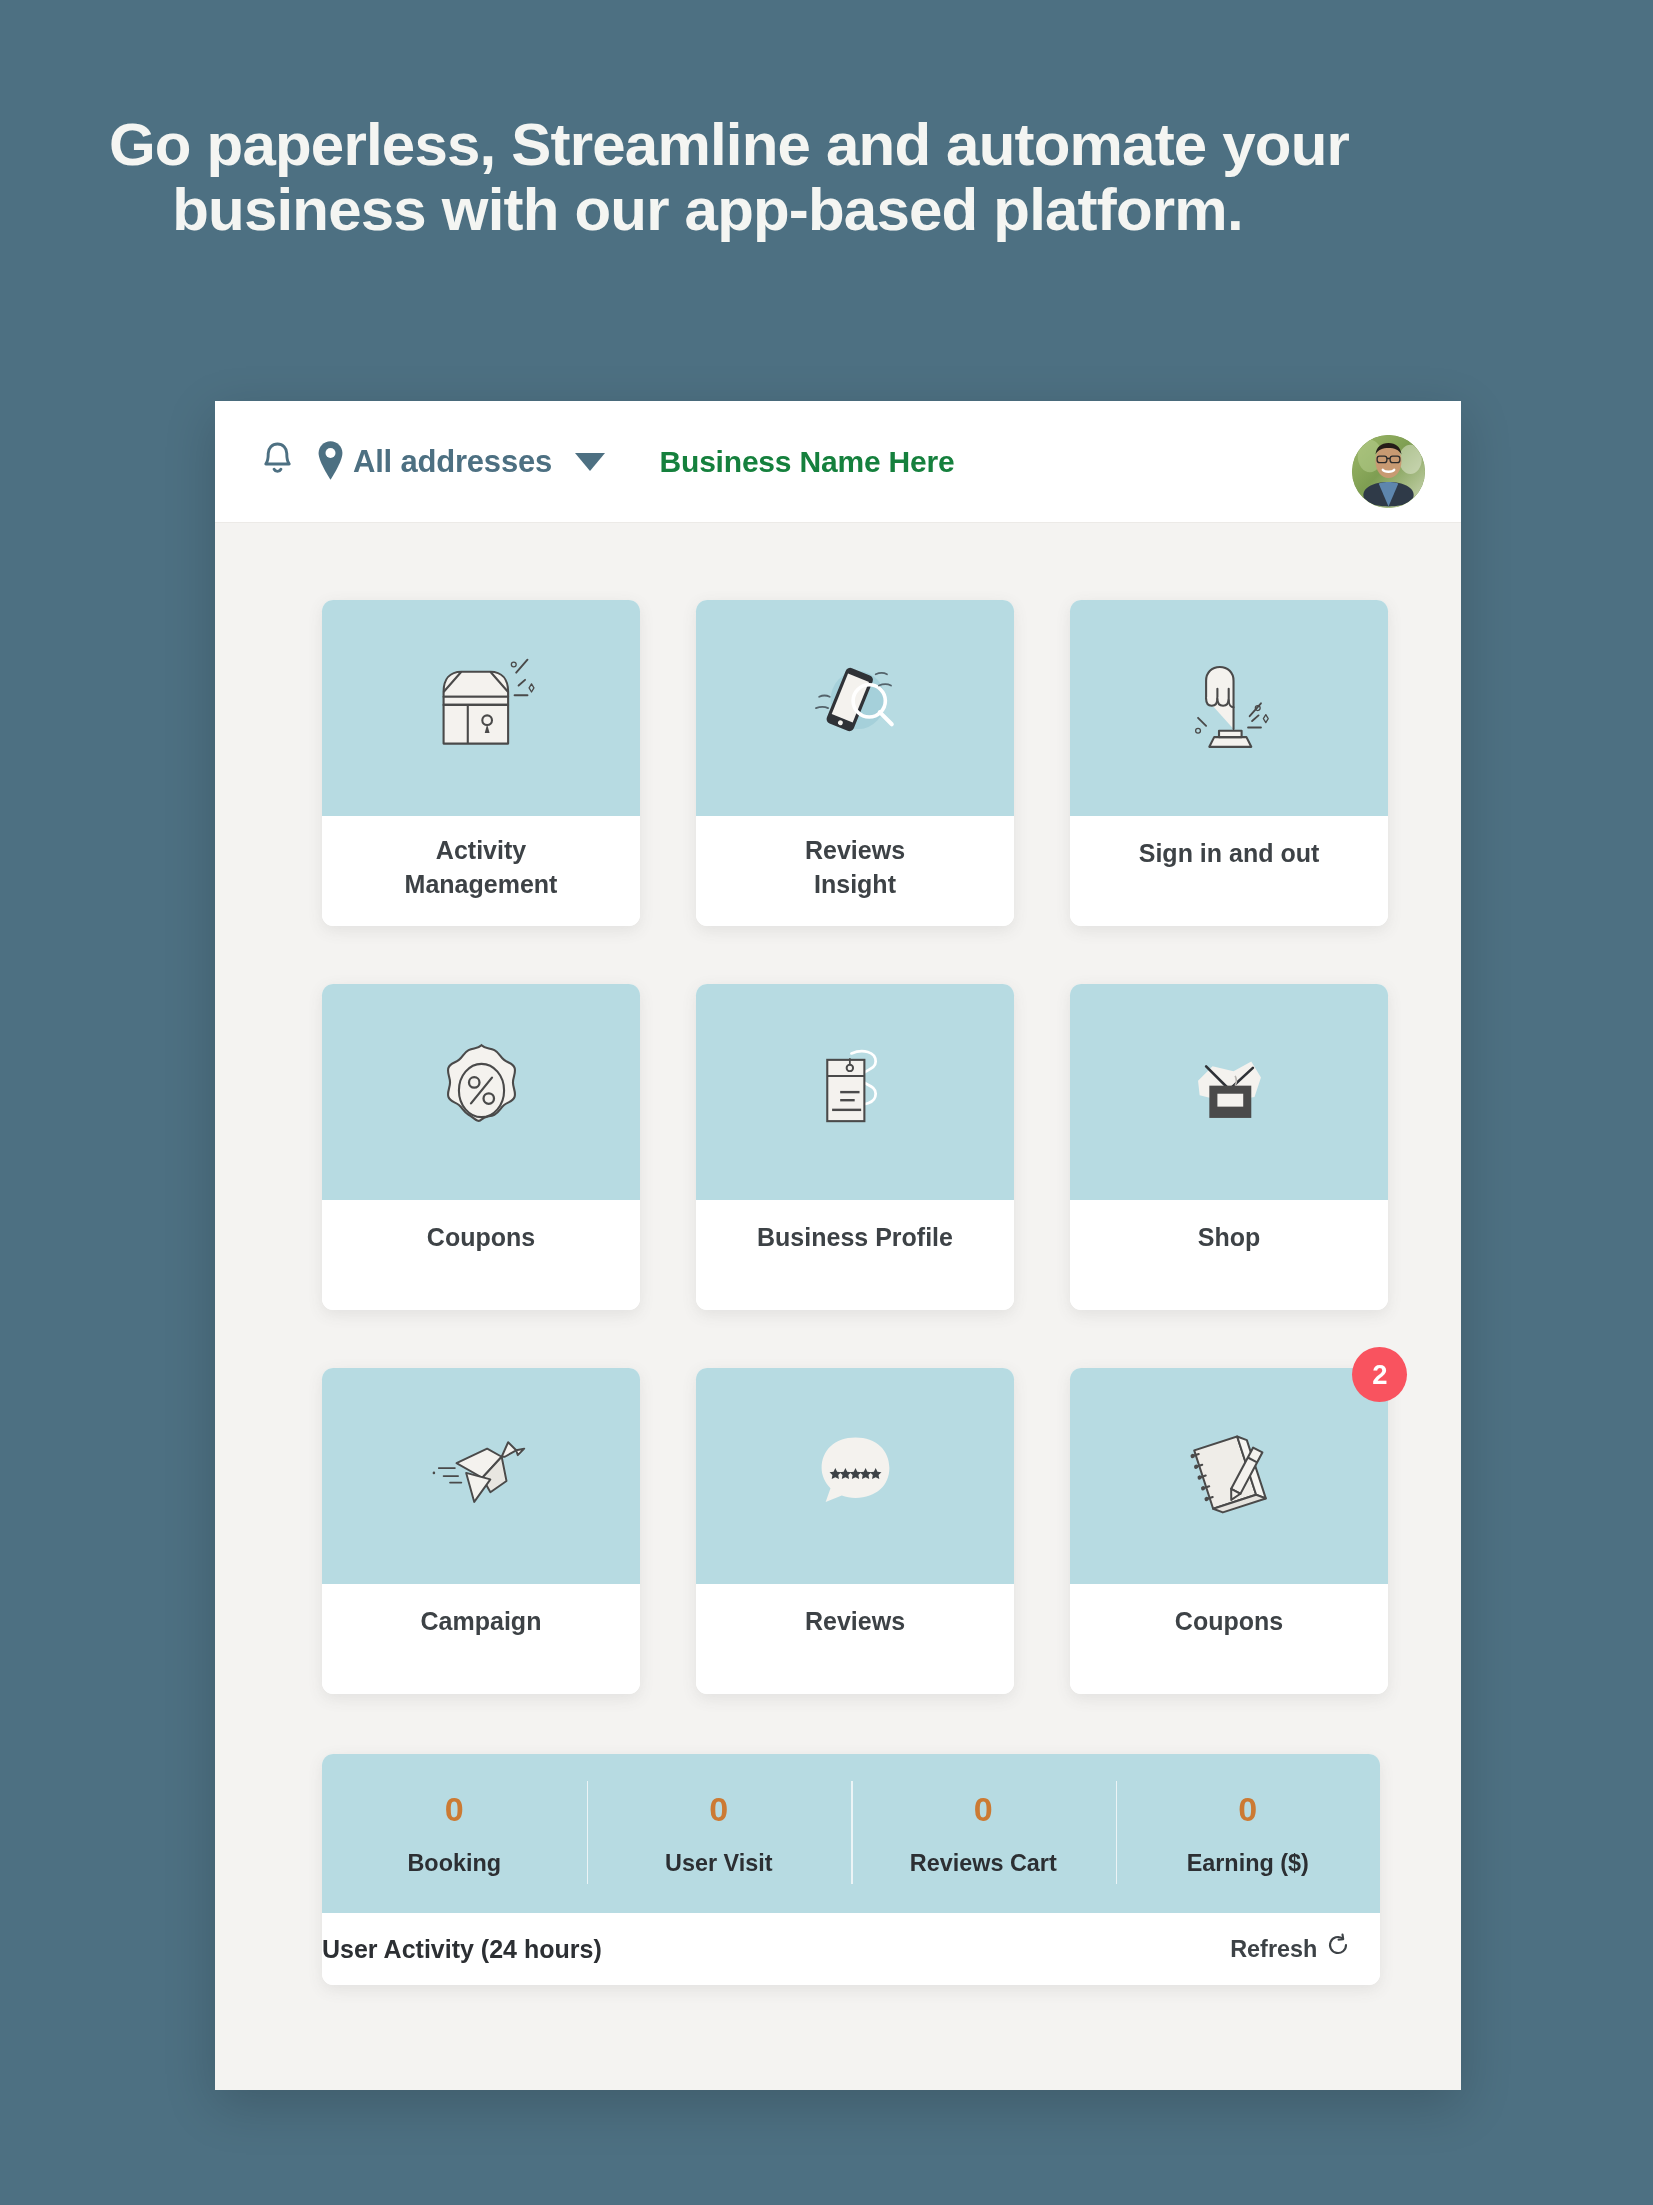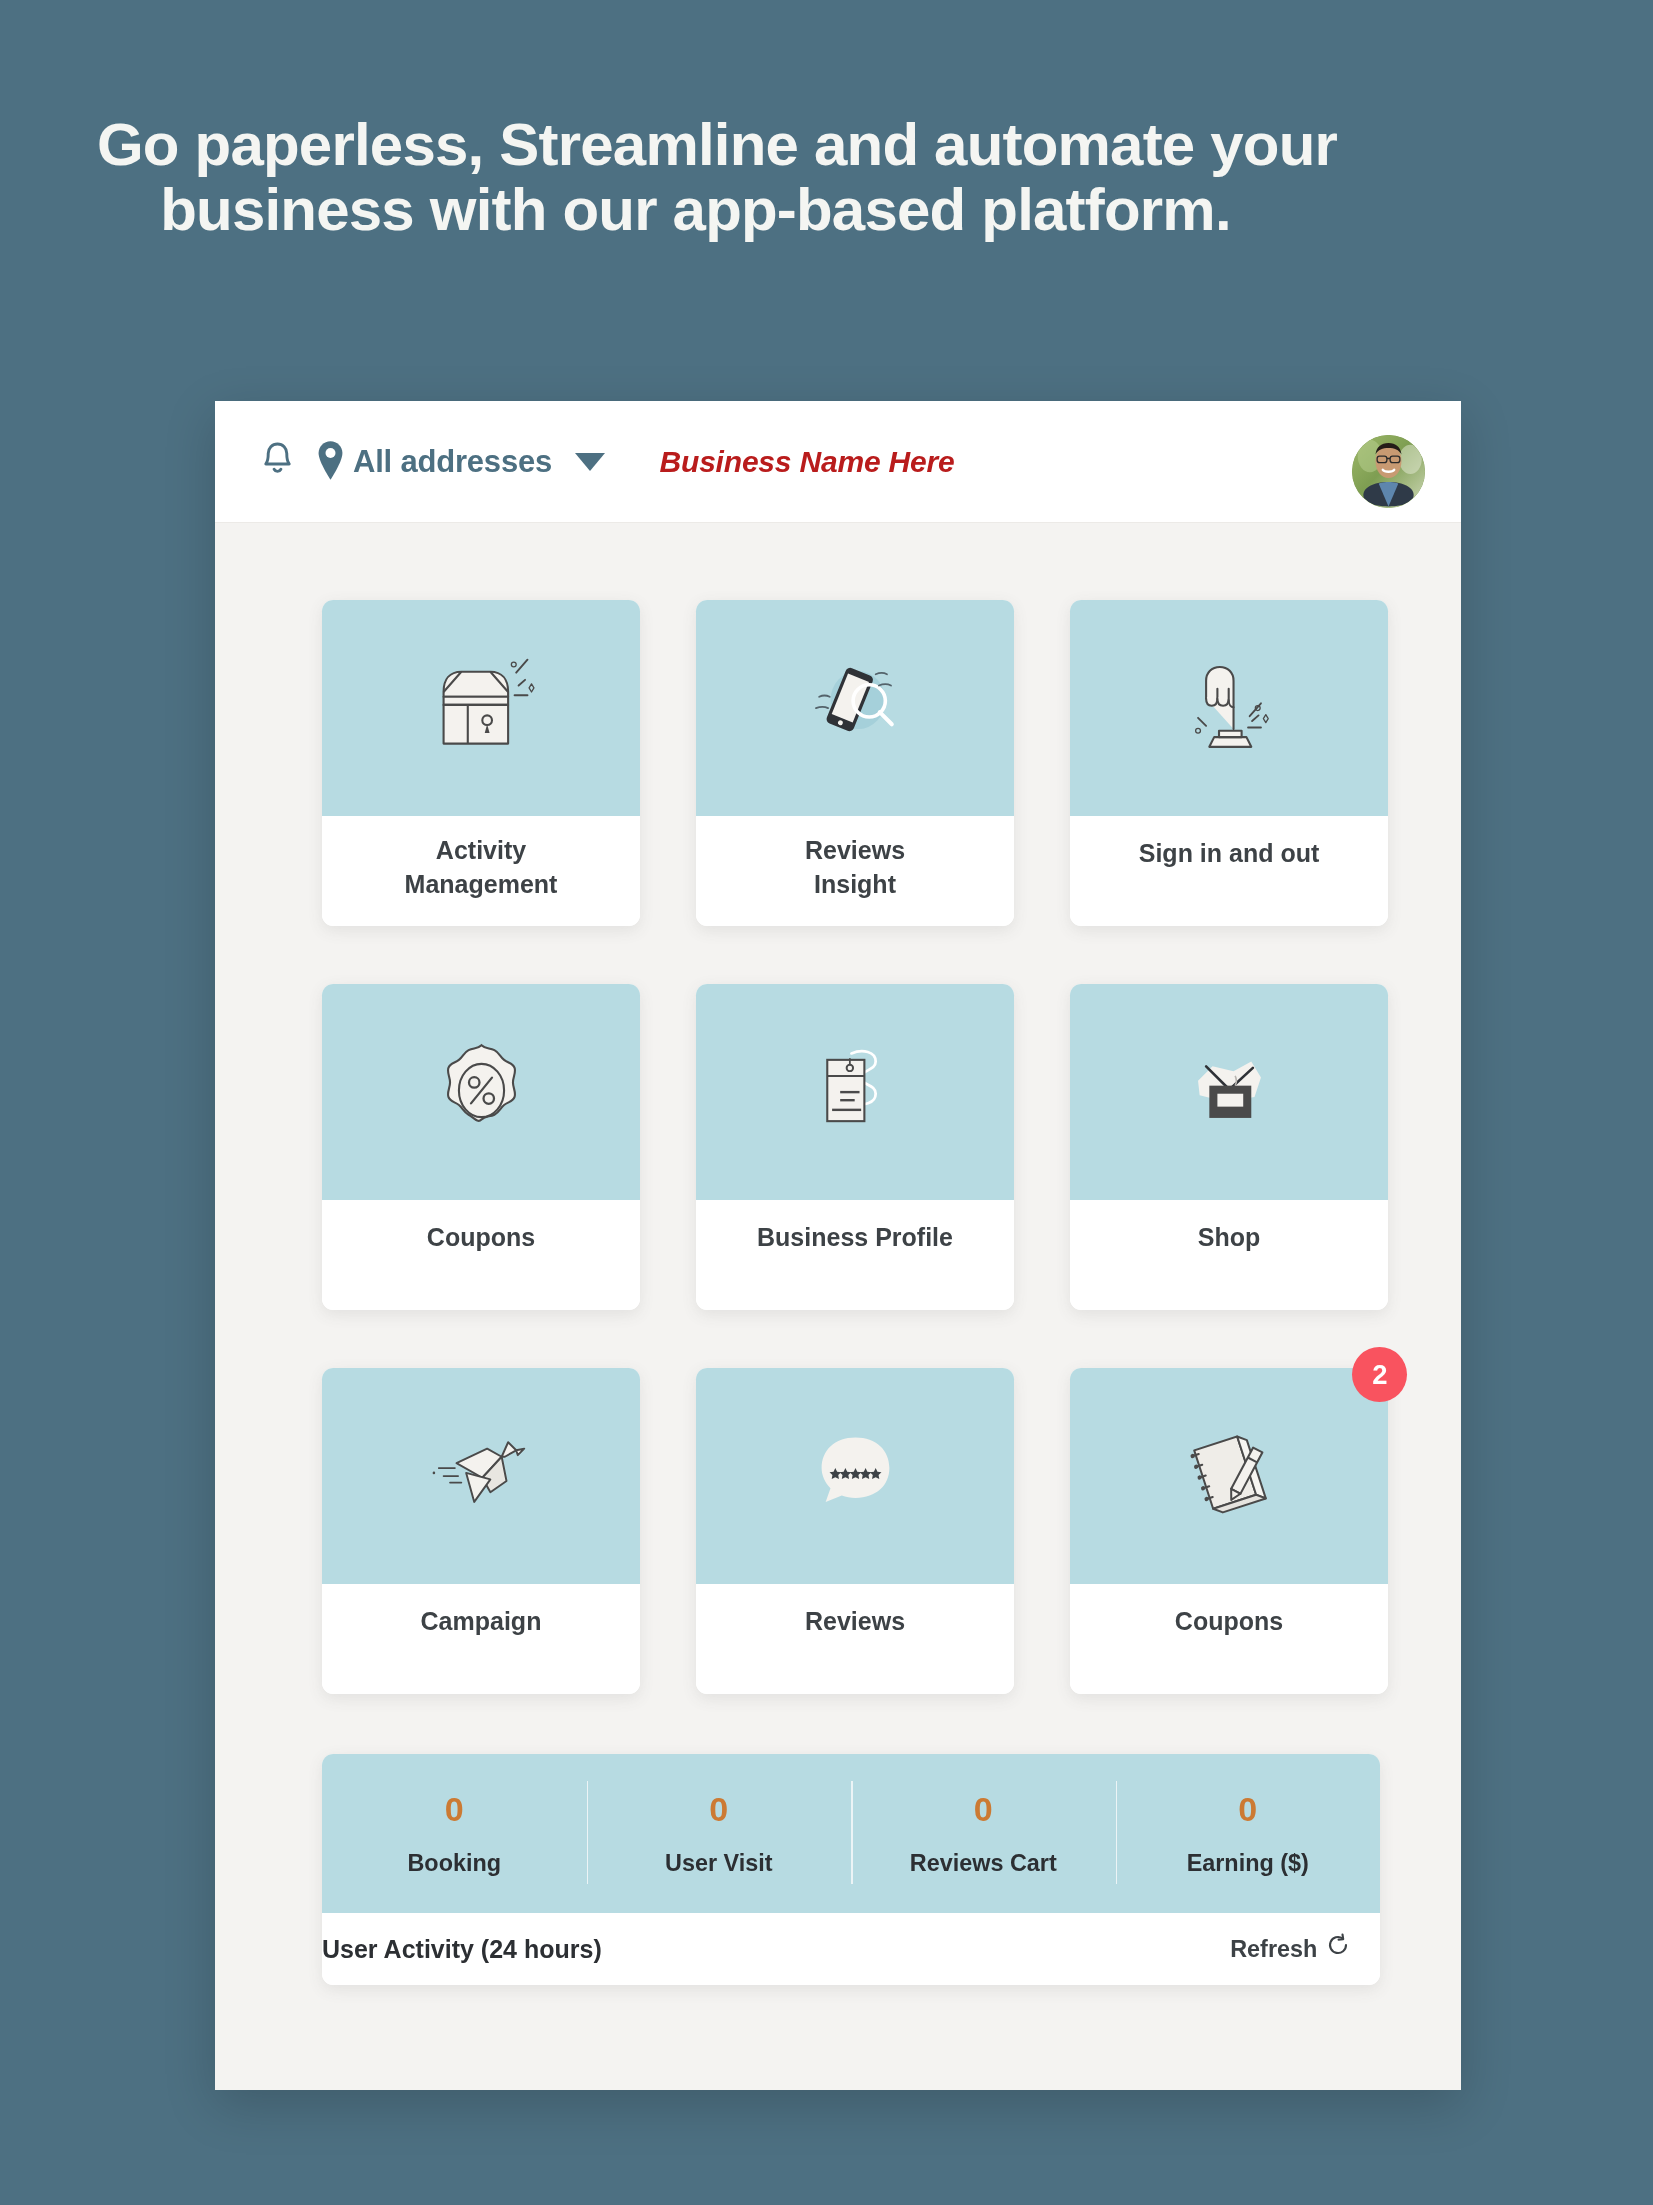--- a/index.html
+++ b/index.html
@@ -16,21 +16,21 @@
     position: relative;
     width: 1653px;
     height: 2205px;
     background: #4d7082;
   }
 
   
   .headline {
     position: absolute;
     top: 113px;
-    left: 0;
+    left: 12px;
     width: 1391px;
     text-align: center;
     color: #f4f5f2;
     font-weight: bold;
     font-size: 60px;
     line-height: 1.08;
     letter-spacing: -0.8px;
     padding: 0 97px;
   }
   .headline .line { display: block; white-space: nowrap; }
@@ -76,26 +76,25 @@
     border-left: 15.3px solid transparent;
     border-right: 15.3px solid transparent;
     border-top: 18px solid #4d7082;
     margin-left: 14.5px;
   }
   .biz-name {
     position: absolute;
     left: 0; right: 0;
     margin: 8px auto;
     width: max-content;
-    color: #b91c1c;
+    color: #15803d;
     font-size: 30px;
     font-weight: bold;
     letter-spacing: -0.2px;
     transform: translateX(-31px);
-    font-style: italic;
   }
   .avatar {
     position: absolute;
     right: 36px;
     top: 34px;
     width: 73px; height: 73px;
     border-radius: 50%;
     overflow: hidden;
     background: #7d9a4e;
   }

